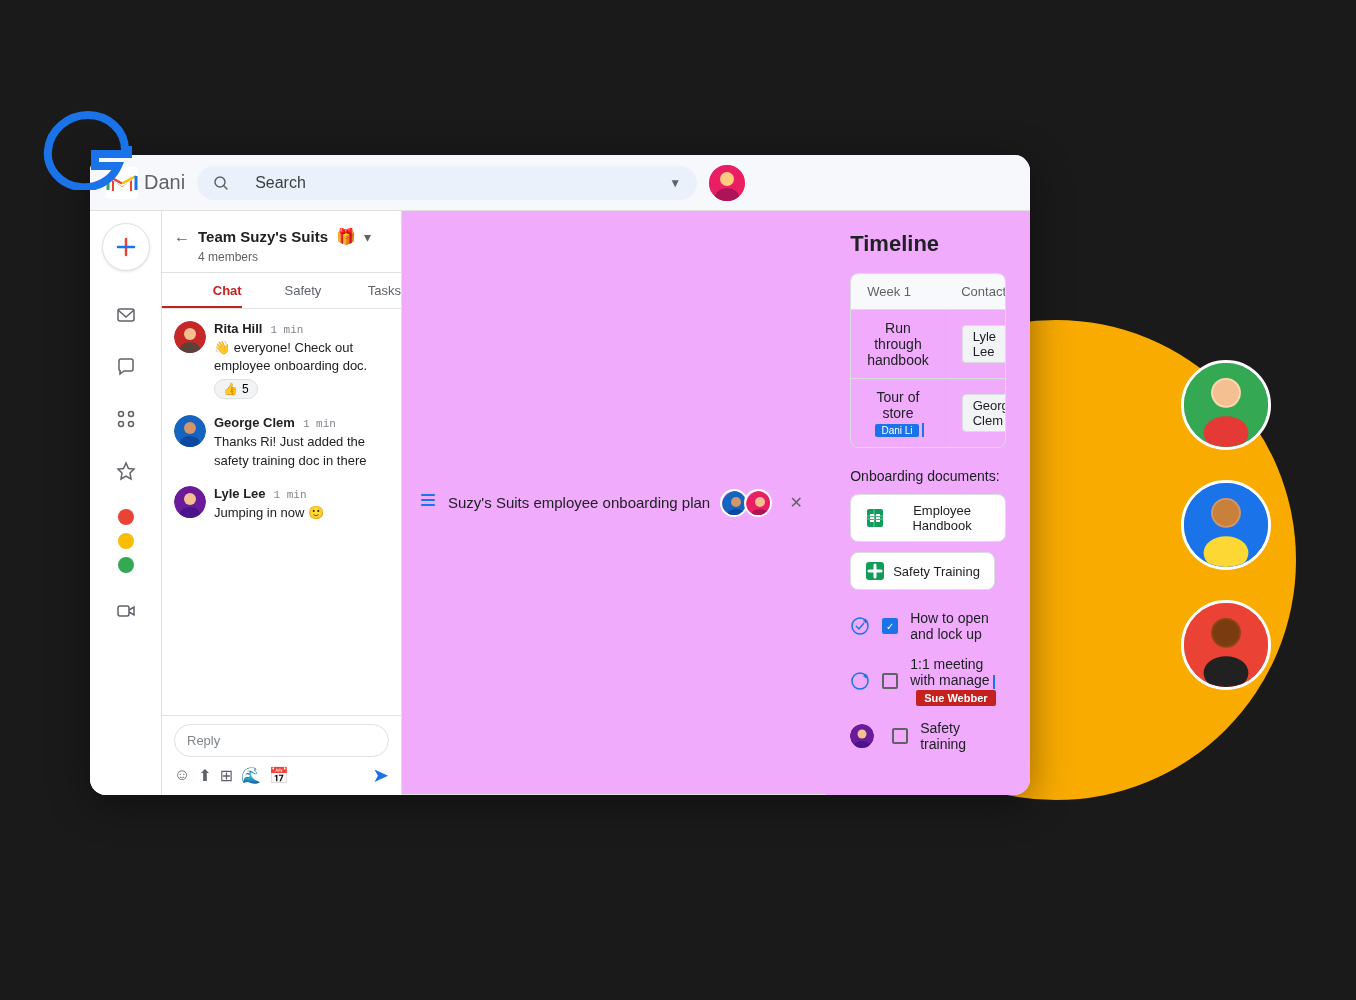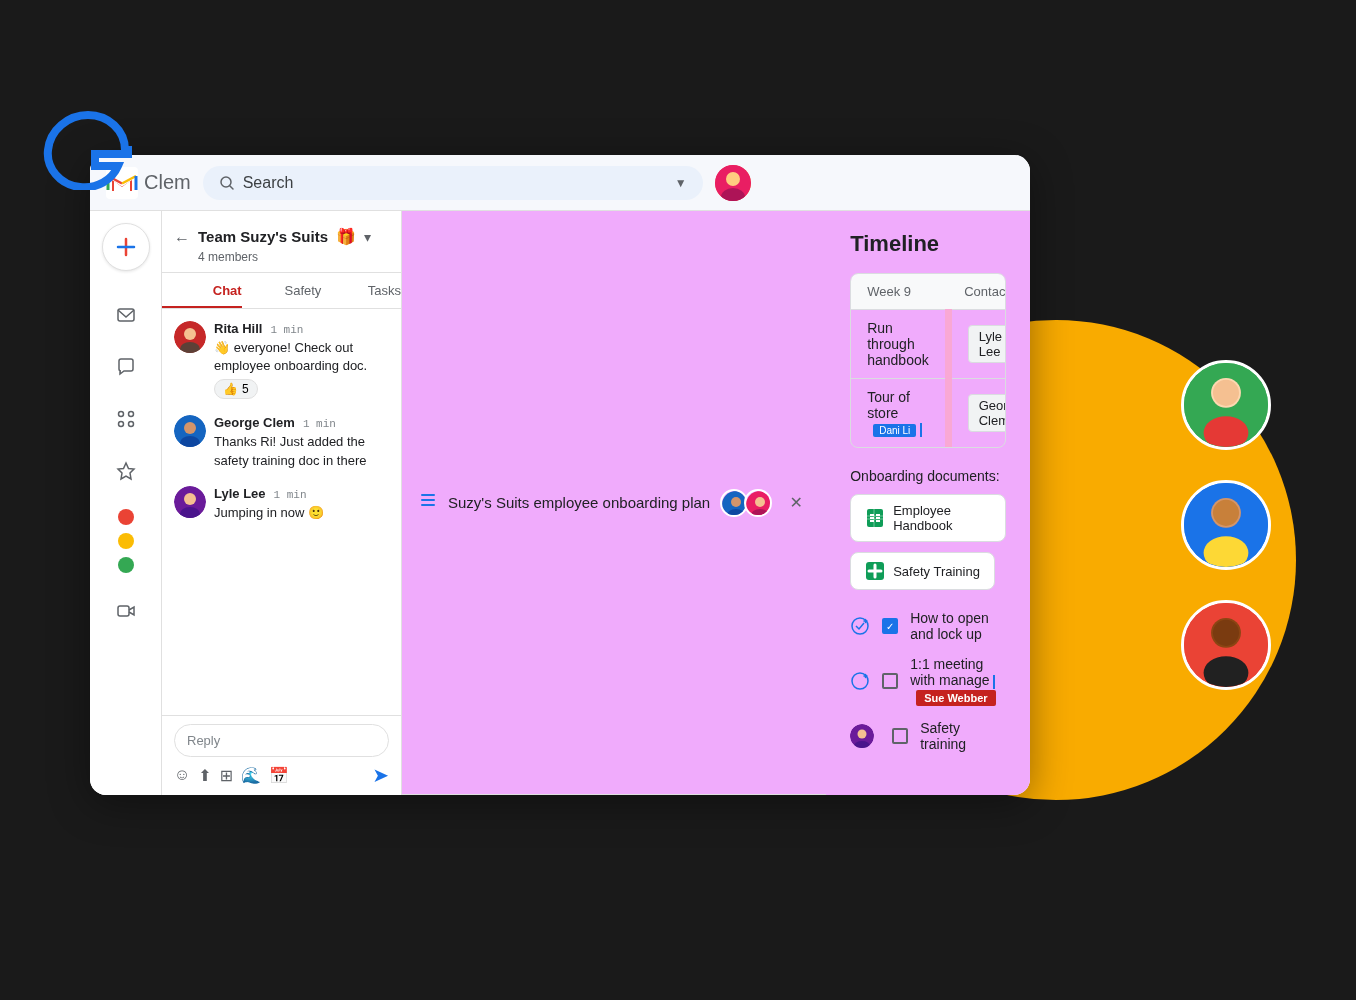--- a/index.html
+++ b/index.html
@@ -106,20 +106,21 @@
       border-radius: 24px;
       padding: 8px 16px;
       gap: 8px;
       max-width: 500px;
     }
 
     .search-input-display {
       flex: 1;
       font-size: 16px;
       color: #3c4043;
+      margin-left: 18px;
     }
 
     .search-dropdown-icon { color: #5f6368; font-size: 12px; }
 
     .user-avatar-top {
       width: 36px;
       height: 36px;
       border-radius: 50%;
       background: linear-gradient(135deg, #e91e63 0%, #ff5722 100%);
       display: flex;
@@ -457,21 +458,21 @@
     .timeline-table td {
       padding: 10px 16px;
       font-size: 14px;
       color: #202124;
       border-bottom: 1px solid #dadce0;
       vertical-align: middle;
     }
 
     .timeline-table tr:last-child td { border-bottom: none; }
 
-    .timeline-table td:first-child { border-right: 7px solid #f9a8d4; }
+    .timeline-table td:first-child { border-right: 1px solid #f9a8d4; text-align: center; }
 
     .contact-chip {
       display: inline-flex;
       align-items: center;
       background: #f1f3f4;
       border: 1px solid #dadce0;
       border-radius: 4px;
       padding: 3px 10px;
       font-size: 13px;
       color: #202124;
@@ -503,20 +504,21 @@
       font-size: 14px;
       color: #202124;
       margin-bottom: 10px;
     }
 
     .doc-chips {
       display: flex;
       gap: 10px;
       margin-bottom: 20px;
       flex-wrap: wrap;
+      text-align: center;
     }
 
     .doc-chip {
       display: inline-flex;
       align-items: center;
       gap: 8px;
       border: 1px solid #dadce0;
       border-radius: 8px;
       padding: 8px 14px;
       font-size: 13px;
@@ -653,21 +655,21 @@
         <path d="M2 8 L2 24 L6 24 L6 12 L16 19 L26 12 L26 24 L30 24 L30 8 L16 17 Z" fill="none"></path>
         <polygon points="2,8 6,8 16,15 26,8 30,8 30,24 26,24 26,12 16,19 6,12 6,24 2,24" fill="white"></polygon>
         <polygon points="2,8 6,8 16,15 26,8 30,8 30,24 26,24 26,12 16,19 6,12 6,24 2,24" fill="none" stroke="none"></polygon>
 
         <path d="M2 9 L2 23 L6 23 L6 13 L16 19.5 L26 13 L26 23 L30 23 L30 9 L16 16.5 Z" fill="#ffffff"></path>
         <path d="M2 9 L16 16.5" stroke="#EA4335" stroke-width="2.5" fill="none"></path>
         <path d="M16 16.5 L30 9" stroke="#FBBC04" stroke-width="2.5" fill="none"></path>
         <line x1="2" y1="9" x2="2" y2="23" stroke="#34A853" stroke-width="3"></line>
         <line x1="30" y1="9" x2="30" y2="23" stroke="#1A73E8" stroke-width="3"></line>
       </svg>
-      <span>Clem</span>
+      <span>Dani</span>
     </div>
 
     <div class="search-bar">
       <svg width="16" height="16" viewBox="0 0 16 16" fill="none" xmlns="http://www.w3.org/2000/svg">
         <circle cx="7" cy="7" r="5" stroke="#5f6368" stroke-width="1.5"></circle>
         <path d="M11 11 L14 14" stroke="#5f6368" stroke-width="1.5" stroke-linecap="round"></path>
       </svg>
       <span class="search-input-display">Search</span>
       <span class="search-dropdown-icon">▼</span>
     </div>
@@ -857,21 +859,21 @@
         <div class="close-btn">✕</div>
       </div>
 
       <div class="doc-content">
         <div class="doc-section-title">Timeline</div>
 
         <div class="timeline-table">
           <table>
             <thead>
               <tr>
-                <th>Week 9</th>
+                <th>Week 1</th>
                 <th>Contact</th>
               </tr>
             </thead>
             <tbody>
               <tr>
                 <td>Run through handbook</td>
                 <td>
                   <span class="contact-chip">Lyle Lee</span>
                 </td>
               </tr>

